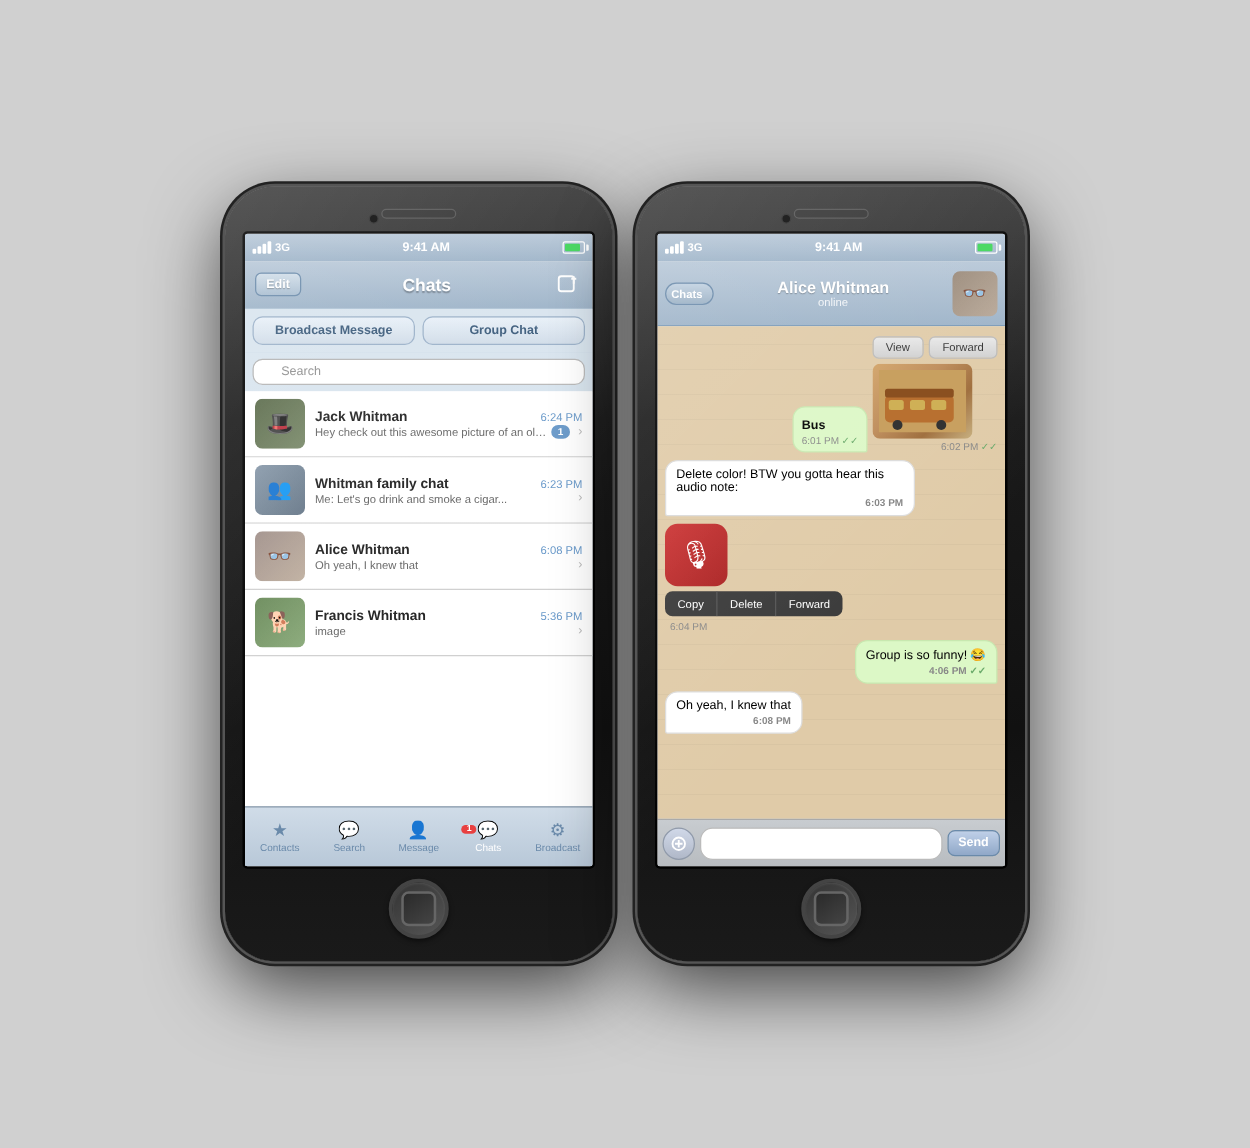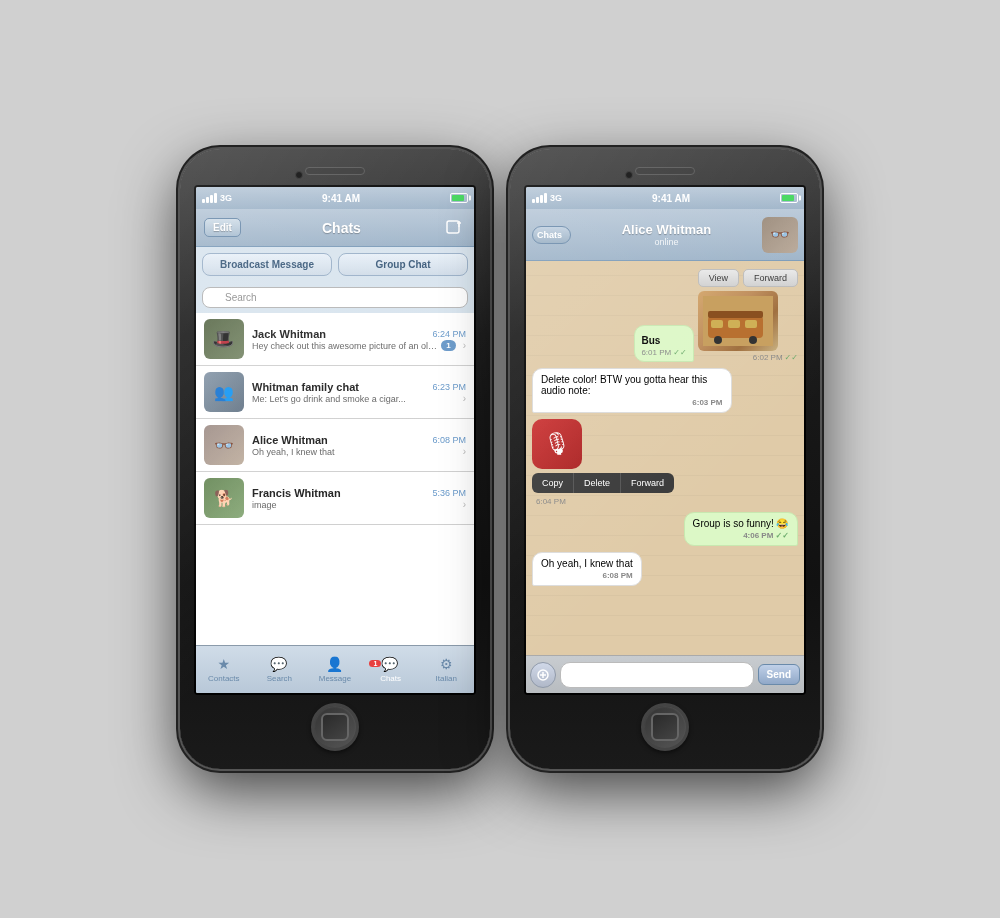--- a/index.html
+++ b/index.html
@@ -775,21 +775,21 @@
             </div>
             <div class="tab-item active">
               <div style="position:relative;">
                 <span class="tab-icon">💬</span>
                 <span class="tab-badge">1</span>
               </div>
               <span style="color:#fff;">Chats</span>
             </div>
             <div class="tab-item">
               <span class="tab-icon">⚙</span>
-              <span>Italian</span>
+              <span>Broadcast</span>
             </div>
           </div>
         </div>
       </div>
       <div class="home-button-area">
         <div class="home-button-inner"></div>
       </div>
     </div>
   </div>
 

